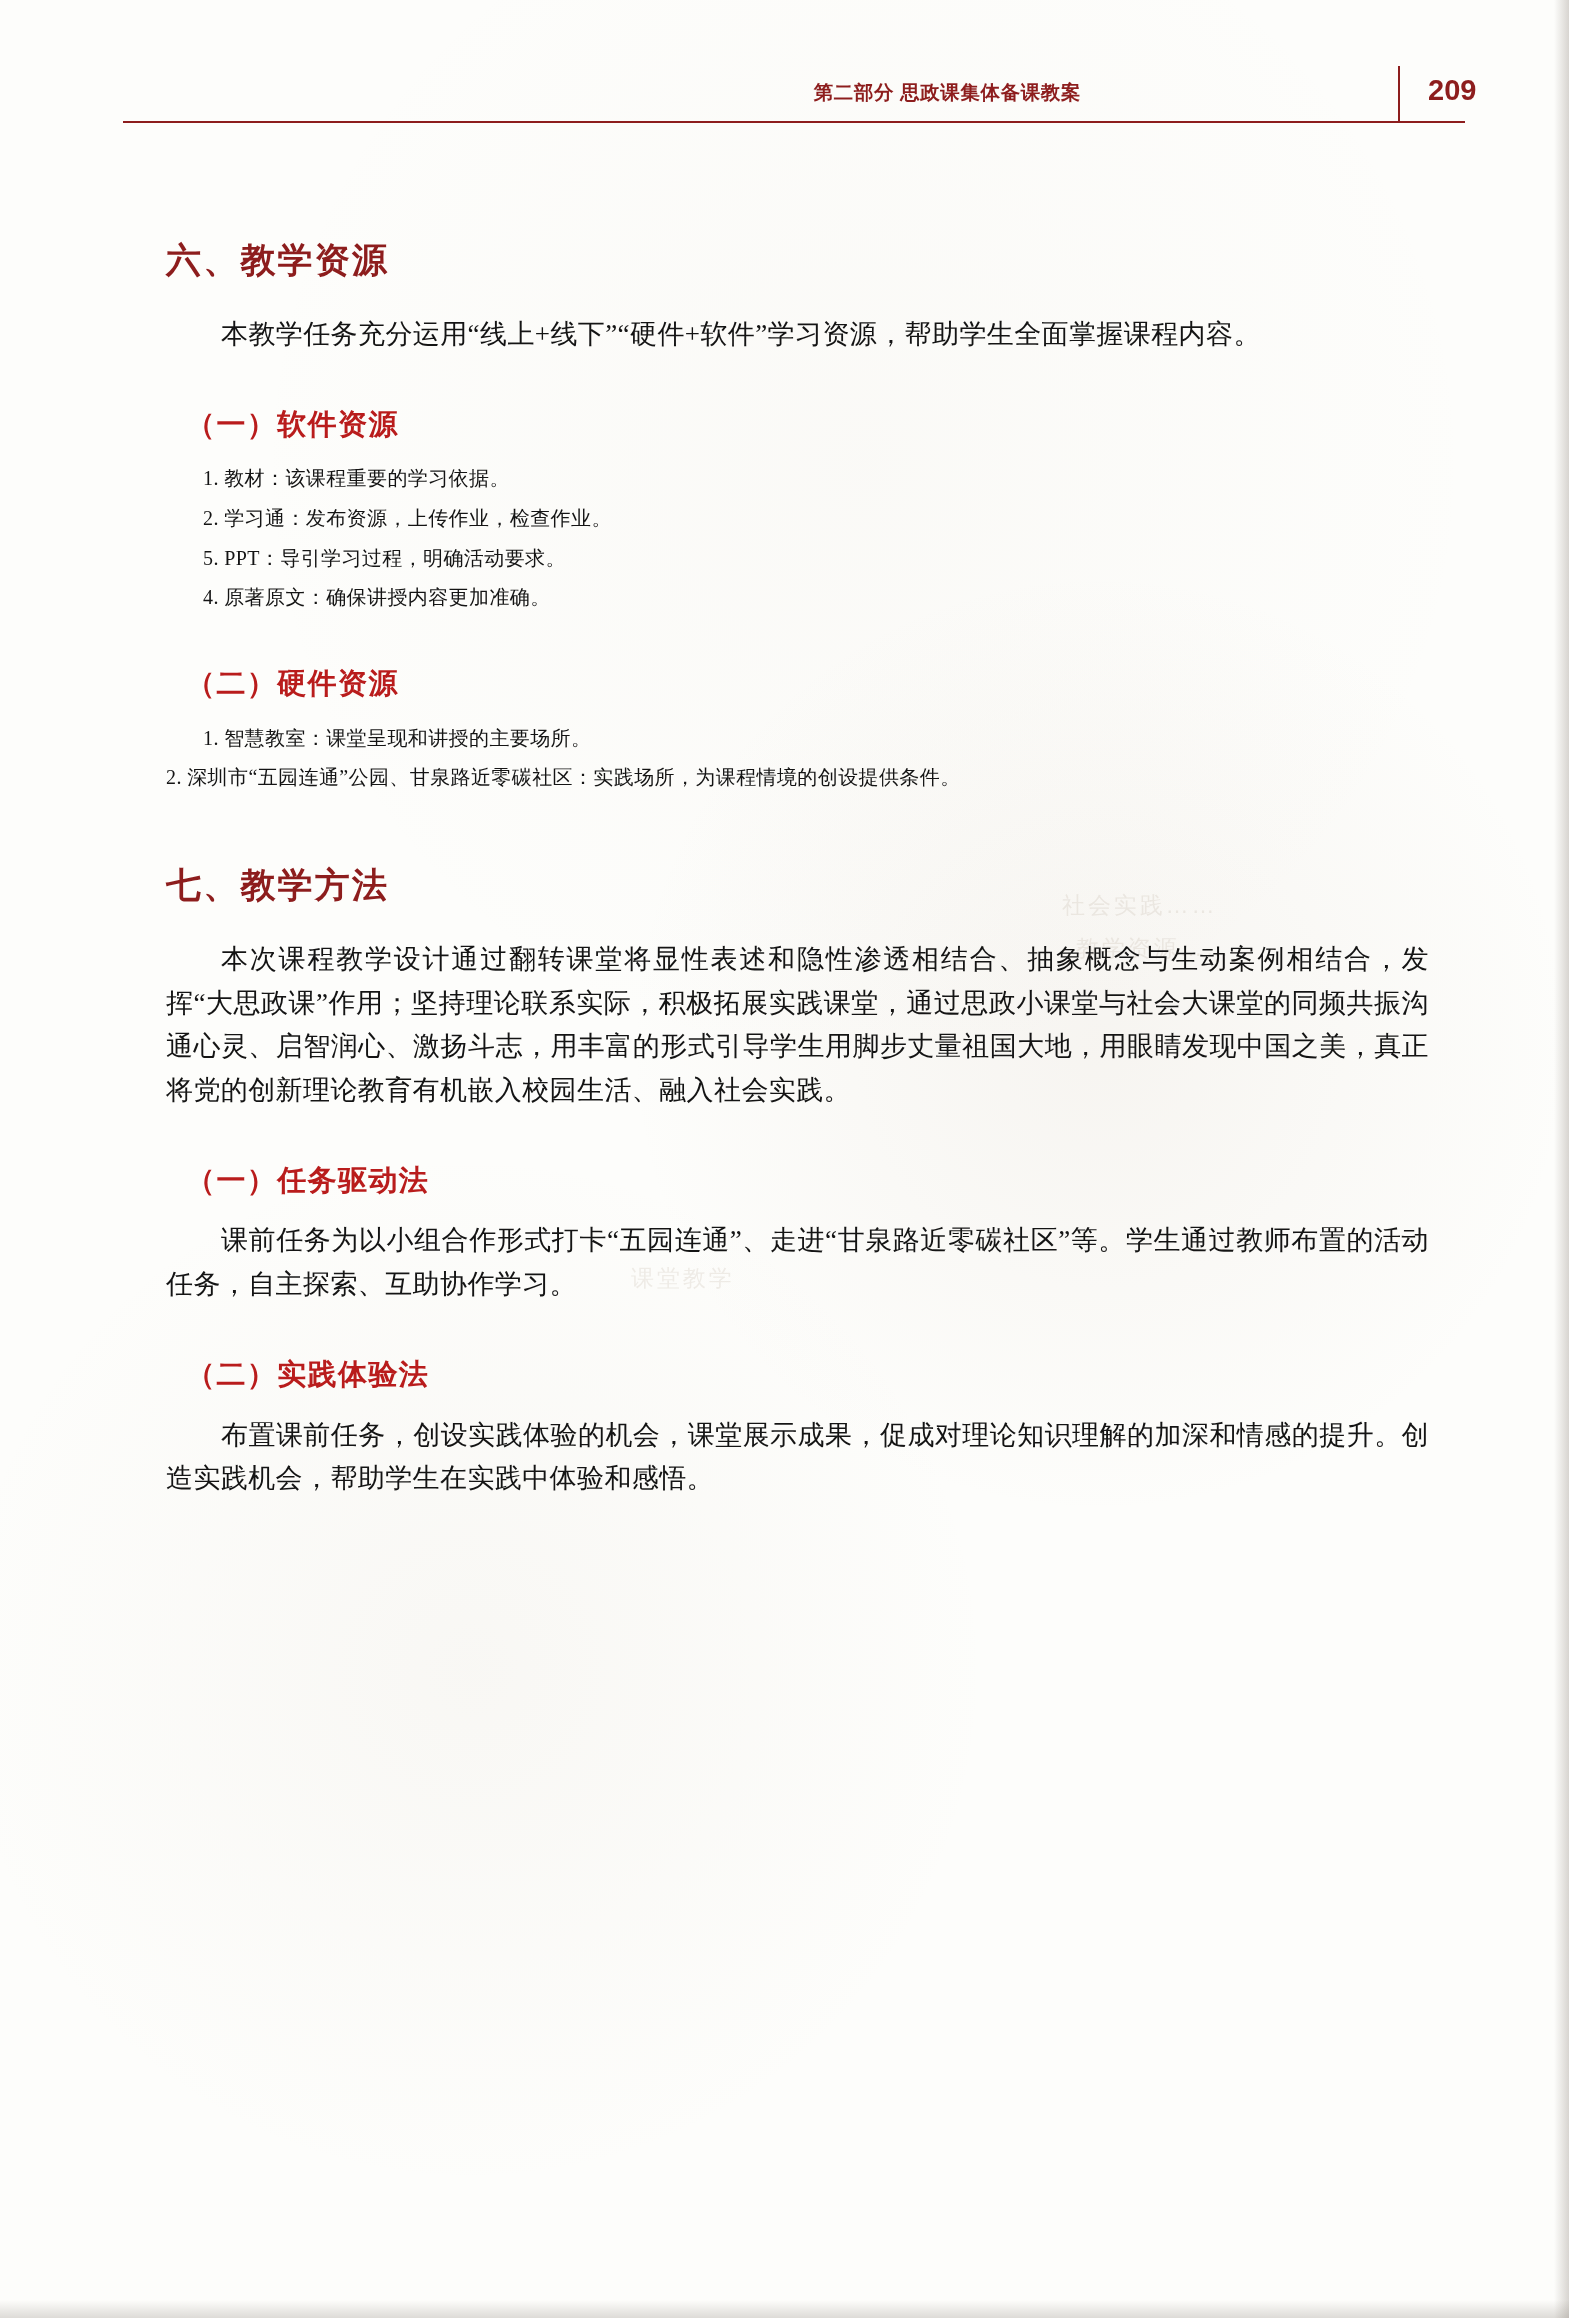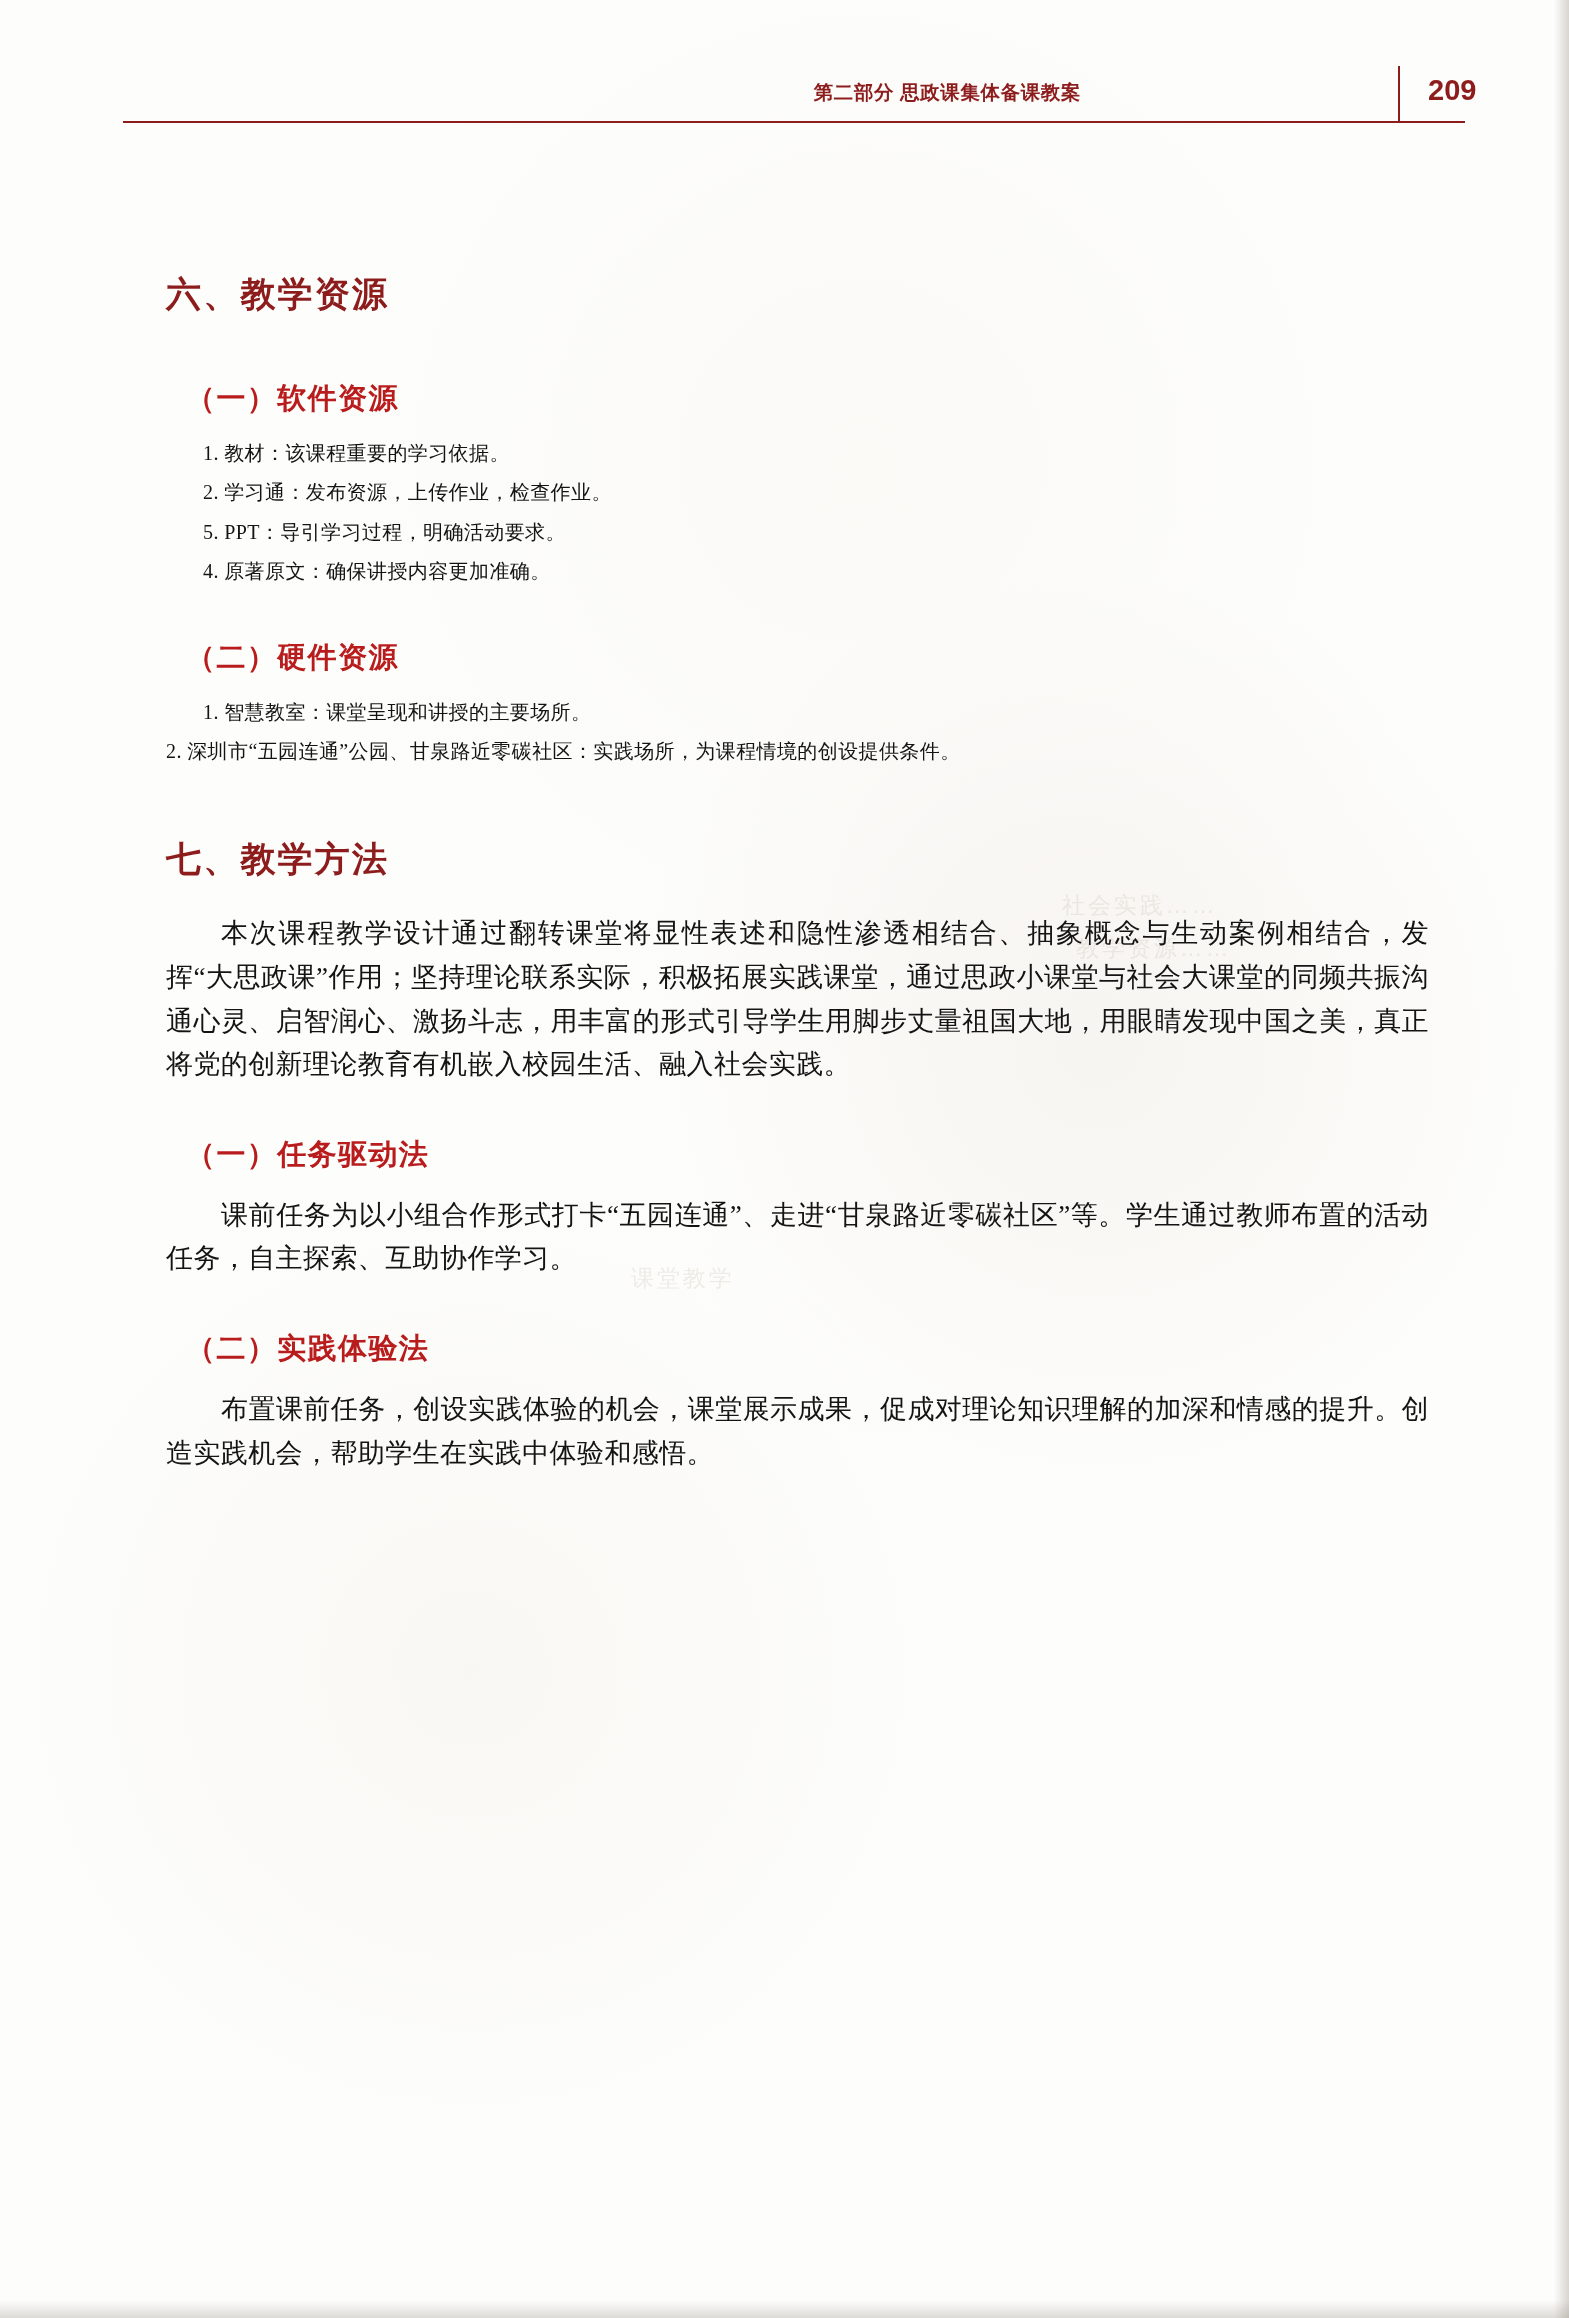--- a/index.html
+++ b/index.html
@@ -91,21 +91,20 @@
     font-weight: 700;
     color: #8d1d1d;
   }
 
   
   .content {
     position: absolute;
     left: 166px;
     top: 237px;
     width: 1263px;
-    margin-top: 34px;
   }
   h2.sec-title {
     font-family: "Liberation Sans", "DejaVu Sans", sans-serif;
     font-size: 35px;
     font-weight: 700;
     color: #8d1d1d;
     margin: 0 0 29px 0;
     letter-spacing: 2.2px;
   }
   h3.sub-title {
@@ -174,20 +173,21 @@
     <div class="header-pageno">209</div>
     <div class="header-rule"></div>
   </div>
   <div class="edge-shadow-right"></div>
   <div class="edge-shadow-bottom"></div>
 
   <div class="content">
 
     <h2 class="sec-title">六、教学资源</h2>
 
+    <p class="para">本教学任务充分运用“线上+线下”“硬件+软件”学习资源，帮助学生全面掌握课程内容。</p>
 
     <div class="gap-md"></div>
 
     <h3 class="sub-title">（一）软件资源</h3>
 
     <ol class="listblock">
       <li>1. 教材：该课程重要的学习依据。</li>
       <li>2. 学习通：发布资源，上传作业，检查作业。</li>
       <li>5. PPT：导引学习过程，明确活动要求。</li>
       <li>4. 原著原文：确保讲授内容更加准确。</li>

